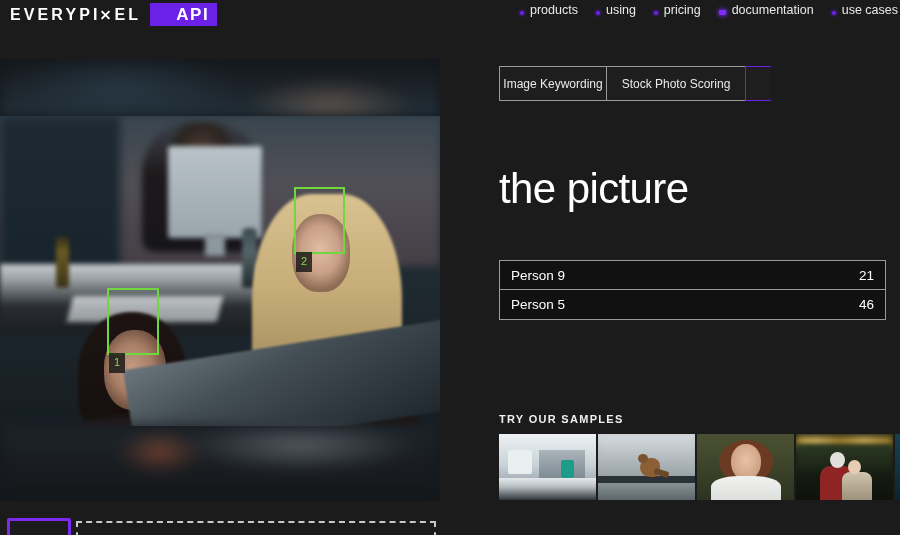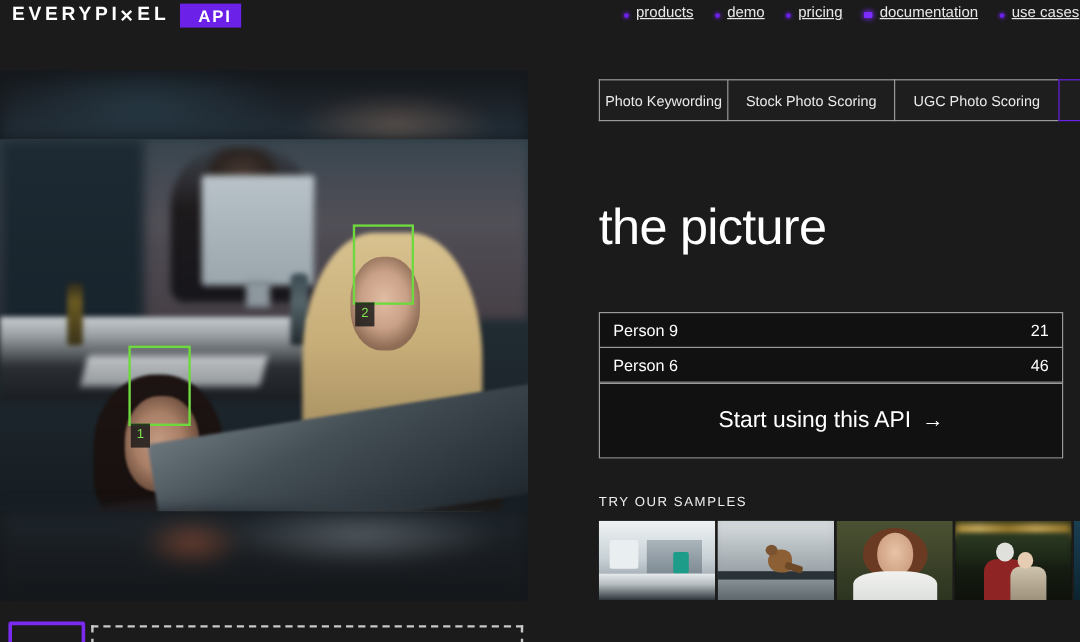--- a/index.html
+++ b/index.html
@@ -56,43 +56,42 @@
     left: 0; top: 5.5px;
     width: 11px; height: 2px;
     background: #ffffff;
   }
   .logo-x::before { transform: rotate(45deg); }
   .logo-x::after  { transform: rotate(-45deg); }
   .api-badge {
     margin-left: 9px;
     background: #6b21e8;
     color: #ffffff;
-    font-size: 14px;
+    font-size: 17px;
     font-weight: 700;
     letter-spacing: 1.6px;
-    padding: 3px 8px 3px 15px;
+    padding: 3px 8px 3px 26px;
     line-height: 1;
   }
 
   .nav {
     position: absolute;
     left: 520px;
     top: 4px;
     display: flex;
     align-items: center;
     white-space: nowrap;
   }
   .nav-item {
     display: flex;
     align-items: center;
     margin-right: 18px;
     font-size: 12.5px;
     color: #e9e9e9;
     cursor: pointer;
-    text-decoration: underline;
   }
   .nav-dot {
     width: 4px;
     height: 4px;
     background: #6b21e8;
     border-radius: 50%;
     margin-right: 6px;
     margin-top: 5px;
     flex: none;
     box-shadow: 0 0 3px 1px rgba(107,33,232,0.55);
@@ -391,21 +390,21 @@
     background: #111111;
   }
   .cta .arrow { margin-left: 9px; font-size: 18px; }
 
   .samples-title {
     position: absolute;
     left: 0; top: 413px;
     font-size: 11px;
     letter-spacing: 1.3px;
     color: #efefef;
-    font-weight: 400;
+    font-weight: 700;
   }
   .samples {
     position: absolute;
     left: 0; top: 434px;
     display: flex;
     gap: 2px;
   }
   .sample {
     width: 97px;
     height: 66px;
@@ -539,21 +538,21 @@
     <div class="api-badge">API</div>
   </div>
 
   <div class="nav">
     <div class="nav-item">
       <span class="nav-dot"></span>
       <span class="nav-label">products</span>
     </div>
     <div class="nav-item">
       <span class="nav-dot"></span>
-      <span class="nav-label">demo</span>
+      <span class="nav-label">using</span>
     </div>
     <div class="nav-item">
       <span class="nav-dot"></span>
       <span class="nav-label">pricing</span>
     </div>
     <div class="nav-item active">
       <span class="nav-dot"></span>
       <span class="nav-label">documentation</span>
     </div>
     <div class="nav-item">
@@ -600,42 +599,37 @@
 </div>
 
 <div class="upload-bar">
   <div class="upload-btn"></div>
   <div class="dropzone"></div>
 </div>
 
 <div class="right">
 
   <div class="tabs">
-    <div class="tab t1">Photo Keywording</div>
+    <div class="tab t1">Image Keywording</div>
     <div class="tab t2">Stock Photo Scoring</div>
-    <div class="tab t3">UGC Photo Scoring</div>
     <div class="tab active-tab"></div>
   </div>
 
   <h1 class="headline">
     <span class="l2">the picture</span>
   </h1>
 
   <div class="results">
     <div class="result-row">
       <span>Person 9</span>
       <span>21</span>
     </div>
     <div class="result-row">
-      <span>Person 6</span>
+      <span>Person 5</span>
       <span>46</span>
-    </div>
-    <div class="cta">
-      <span>Start using this API</span>
-      <span class="arrow">→</span>
     </div>
   </div>
 
   <div class="samples-title">TRY OUR SAMPLES</div>
 
   <div class="samples">
     <div class="sample">
       <div class="s-office">
         <div class="win"></div>
         <div class="bldg"></div>

